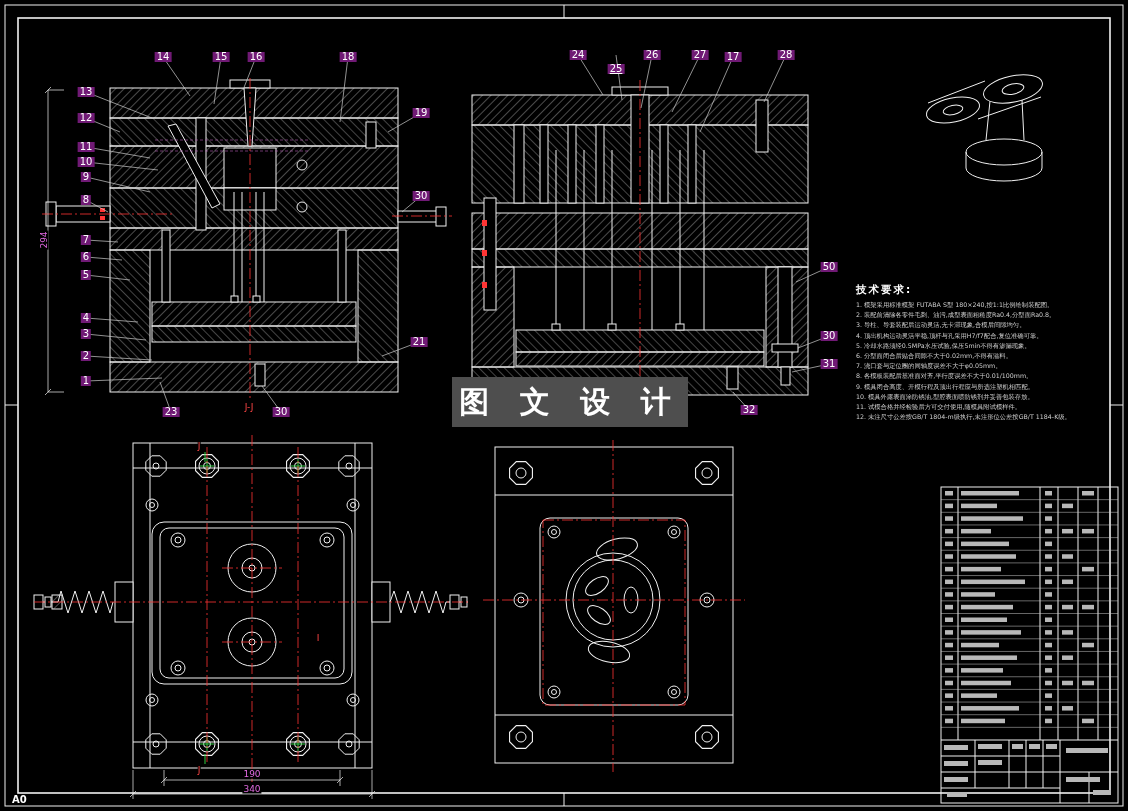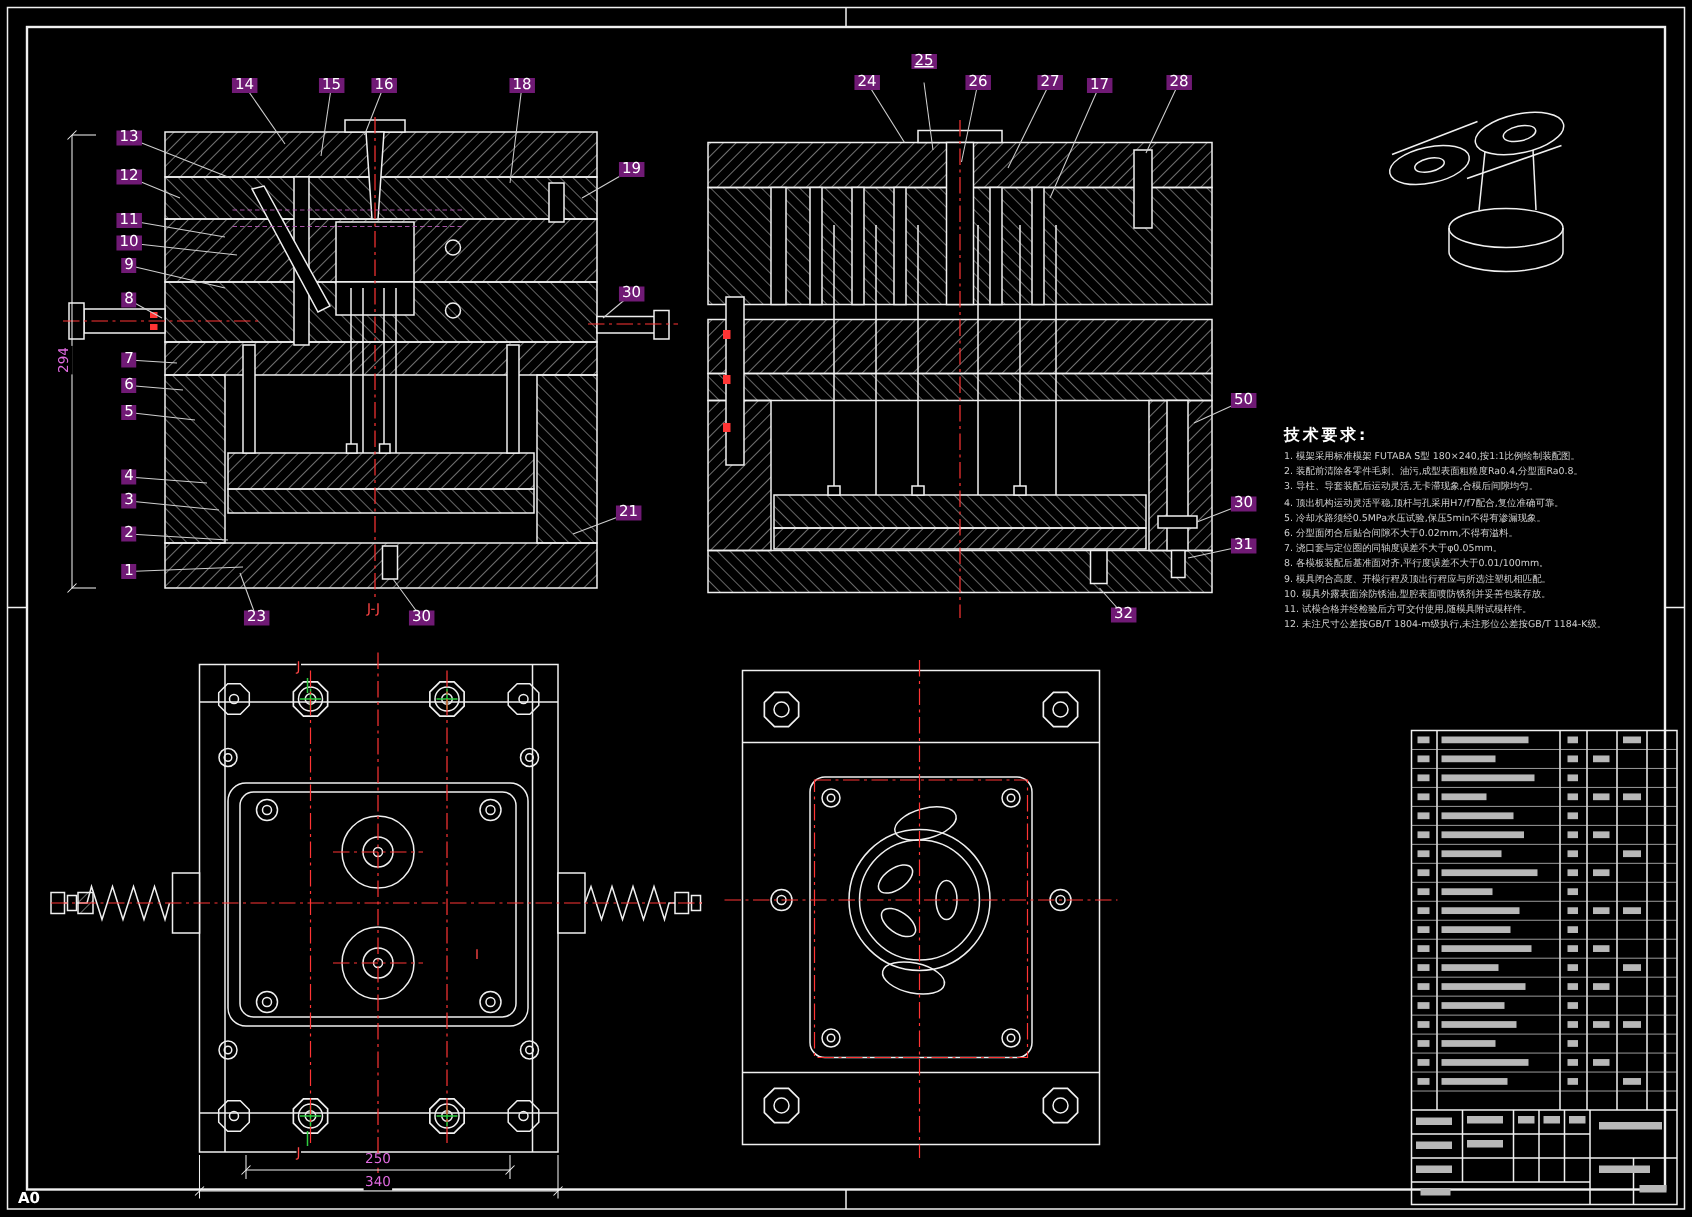--- a/index.html
+++ b/index.html
@@ -464,38 +464,39 @@
       <span class="callout" style="left: 163px; top: 57px;">14</span>
       <span class="callout" style="left: 221px; top: 57px;">15</span>
       <span class="callout" style="left: 256px; top: 57px;">16</span>
       <span class="callout" style="left: 348px; top: 57px;">18</span>
       <span class="callout" style="left: 421px; top: 113px;">19</span>
       <span class="callout" style="left: 421px; top: 196px;">30</span>
       <span class="callout" style="left: 419px; top: 342px;">21</span>
       <span class="callout" style="left: 281px; top: 412px;">30</span>
       <span class="callout" style="left: 171px; top: 412px;">23</span>
       <span class="callout" style="left: 578px; top: 55px;">24</span>
-      <span class="callout" style="left: 616px; top: 41px; text-decoration: underline;">25</span>
+      <span class="callout" style="left: 616px; top: 69px; text-decoration: underline;">25</span>
       <span class="callout" style="left: 652px; top: 55px;">26</span>
       <span class="callout" style="left: 700px; top: 55px;">27</span>
       <span class="callout" style="left: 733px; top: 57px;">17</span>
       <span class="callout" style="left: 786px; top: 55px;">28</span>
       <span class="callout" style="left: 829px; top: 267px;">50</span>
       <span class="callout" style="left: 829px; top: 336px;">30</span>
       <span class="callout" style="left: 829px; top: 364px;">31</span>
       <span class="callout" style="left: 749px; top: 410px;">32</span>
       <span class="mark" style="left: 249px; top: 407px;">J-J</span>
       <span class="mark" style="left: 199px; top: 446px;">J</span>
       <span class="mark" style="left: 199px; top: 770px;">J</span>
       <span class="mark" style="left: 318px; top: 638px;">I</span>
       <span class="dim rot" style="left: 44px; top: 240px;">294</span>
-      <span class="dim" style="left: 252px; top: 774px;">250</span>
+      <span class="dim" style="left: 252px; top: 774px;">190</span>
       <span class="dim" style="left: 252px; top: 789px;">340</span>
     </div>
 
+<div id="watermark">图 文 设 计</div>
 
 <div id="techreq">
   <div class="tr-title">技术要求:</div>
   <div id="tech-items">
         <div>1. 模架采用标准模架 FUTABA S型 180×240,按1:1比例绘制装配图。</div>
         <div>2. 装配前清除各零件毛刺、油污,成型表面粗糙度Ra0.4,分型面Ra0.8。</div>
         <div>3. 导柱、导套装配后运动灵活,无卡滞现象,合模后间隙均匀。</div>
         <div>4. 顶出机构运动灵活平稳,顶杆与孔采用H7/f7配合,复位准确可靠。</div>
         <div>5. 冷却水路须经0.5MPa水压试验,保压5min不得有渗漏现象。</div>
         <div>6. 分型面闭合后贴合间隙不大于0.02mm,不得有溢料。</div>

